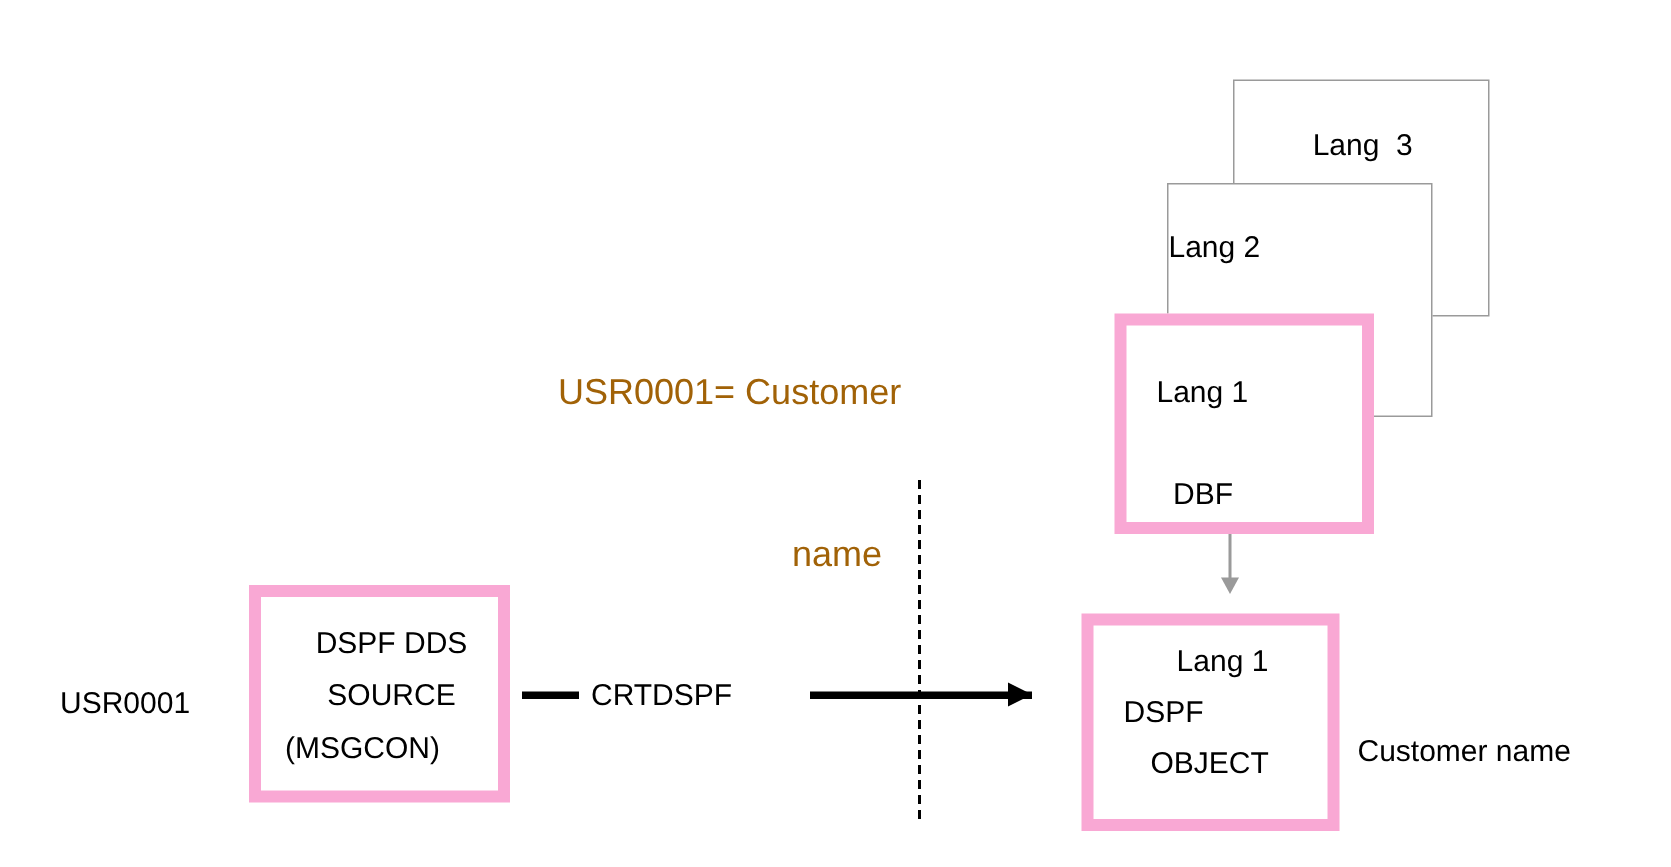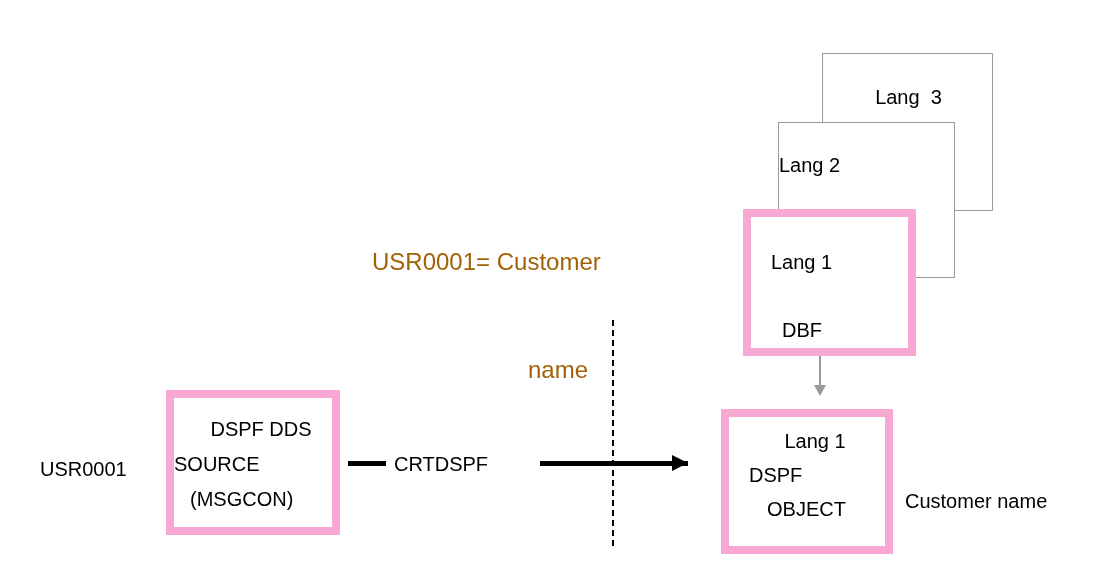--- a/index.html
+++ b/index.html
@@ -73,21 +73,21 @@
 </style>
 </head>
 <body>
 
 <div id="canvas">
 
   <div class="txt" style="left:40px; top:410px;margin-top:42px;">USR0001</div>
 
   <div class="box box-strong" style="left:166px; top:390px; width:174px; height:145px;">
     <div class="txt" style="left:0; top:14px; width:174px; text-align:center;">DSPF DDS</div>
-    <div class="txt" style="left:0; top:49px; width:174px; text-align:left;">SOURCE</div>
+    <div class="txt" style="left:0; top:49px; width:174px; text-align:center;">SOURCE</div>
     <div class="txt" style="left:16px; top:84px; width:174px; text-align:left;">(MSGCON)</div>
   </div>
 
   <div class="txt-multi" style="left:372px; top:172px; width:216px; text-align:right;">
     <div>USR0001= Customer</div>
     <div>name</div>
   </div>
 
   <div class="dashcol" style="left:612px; top:320px; height:226px;"></div>
 

